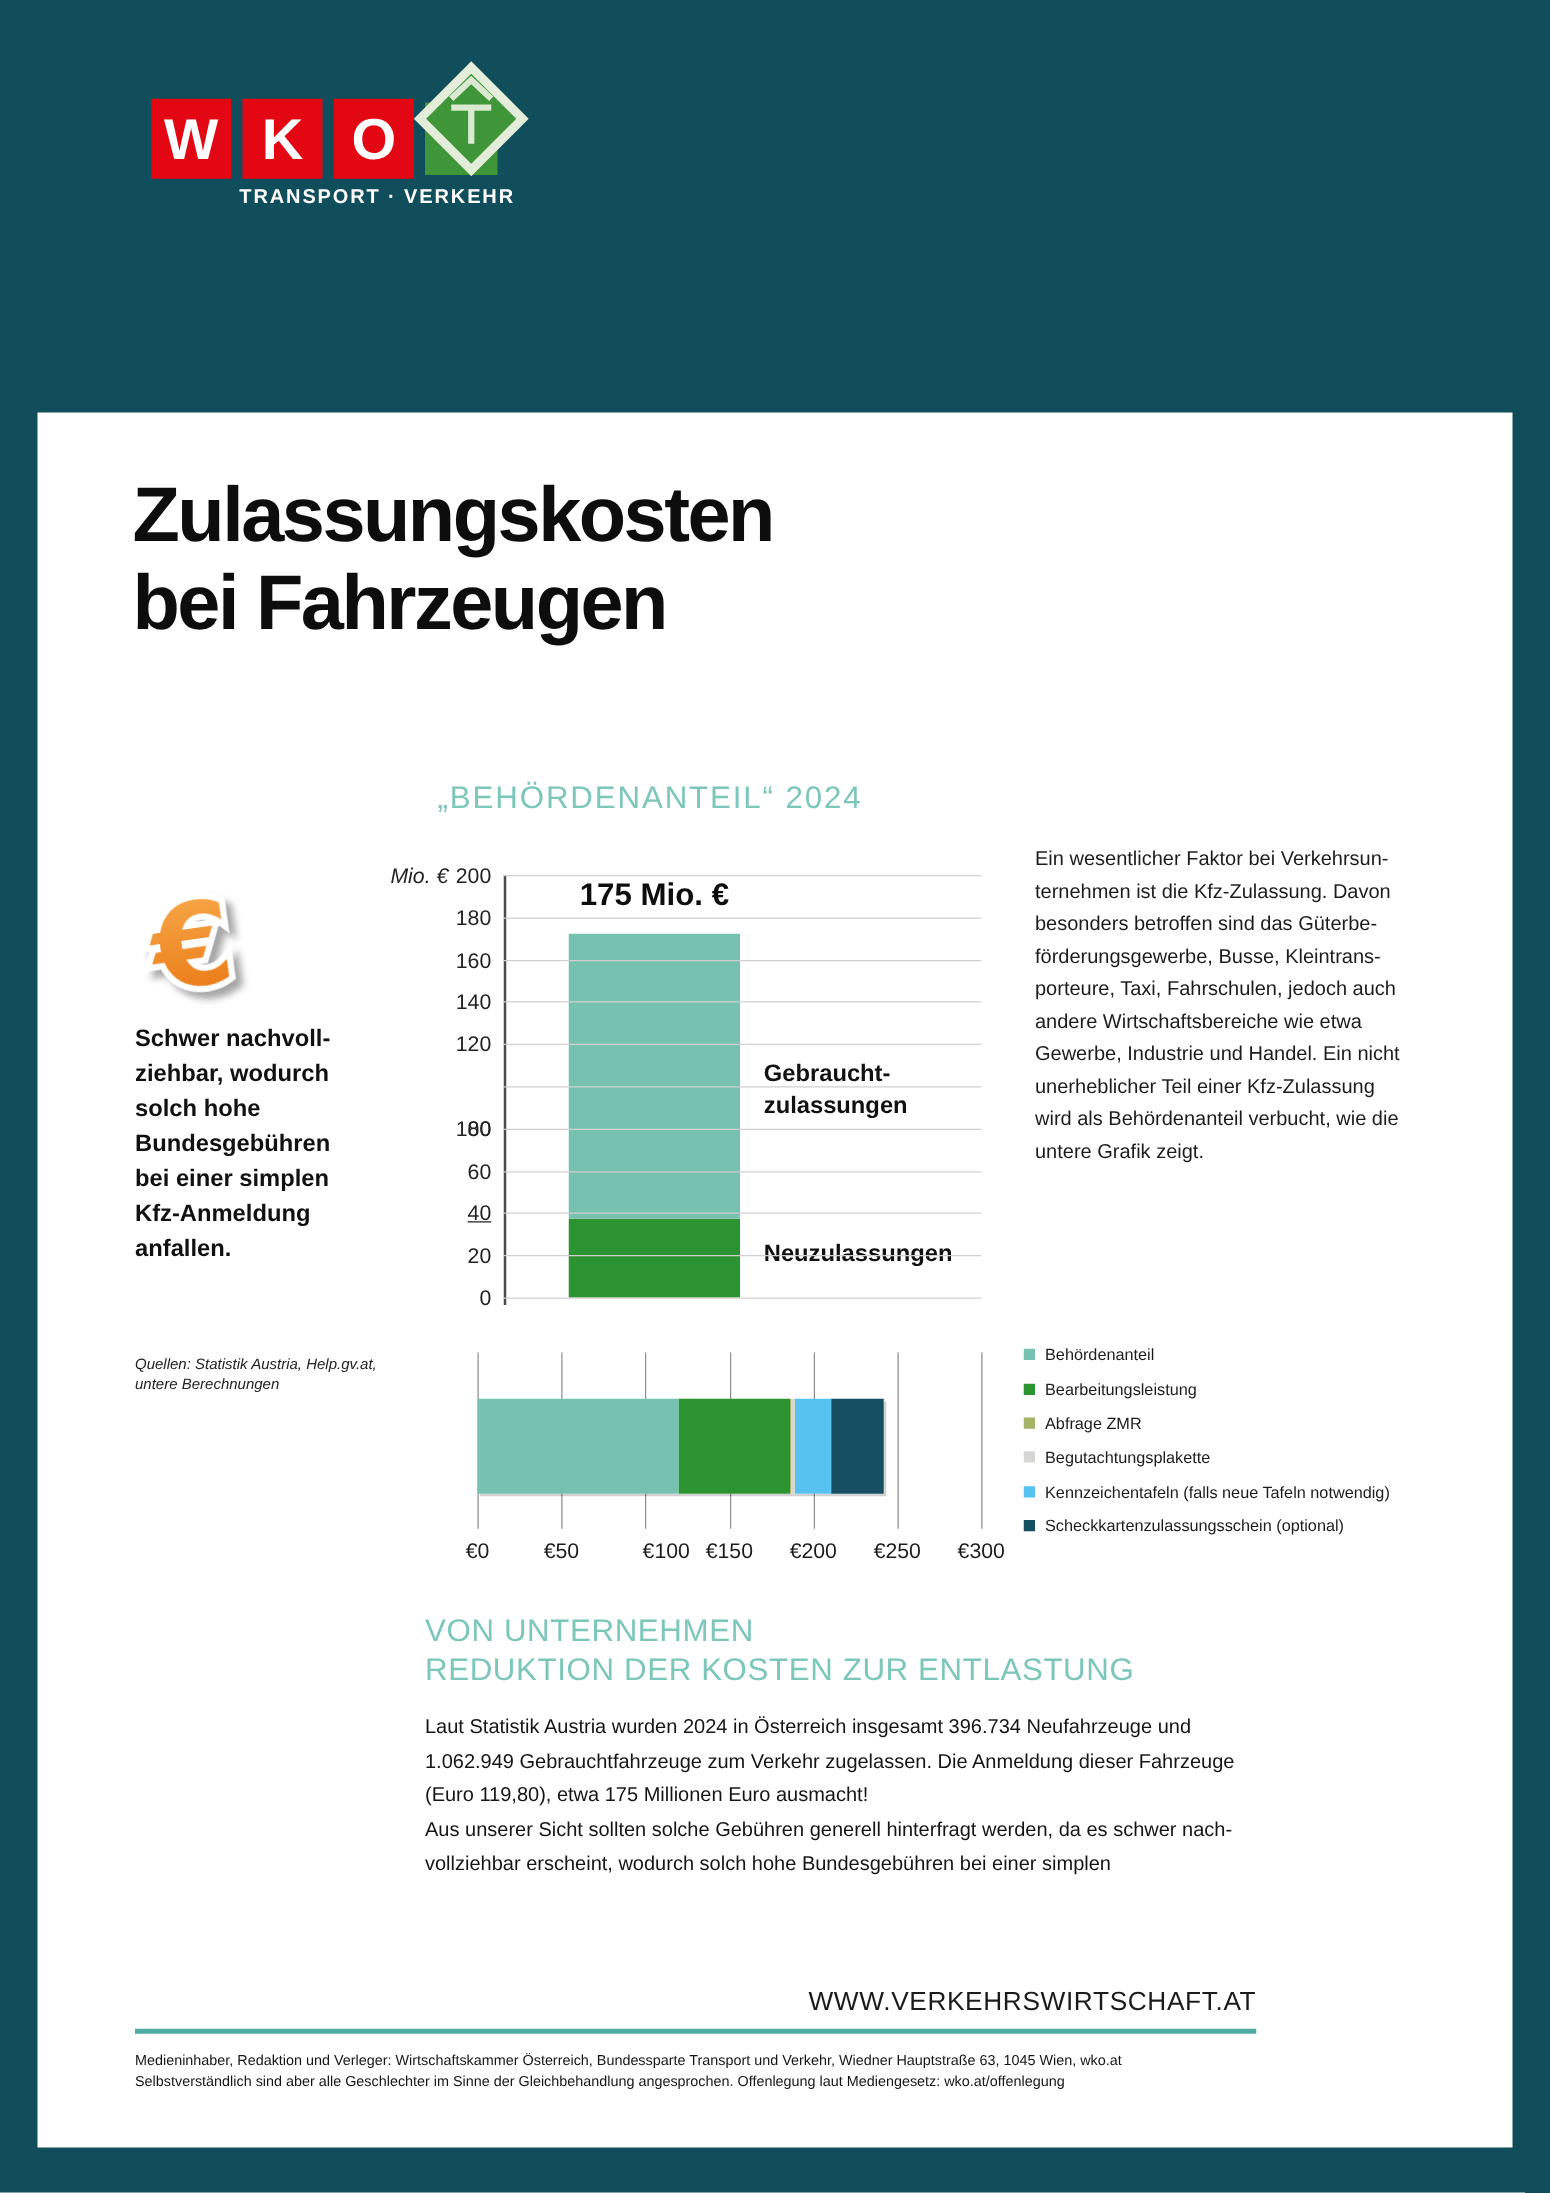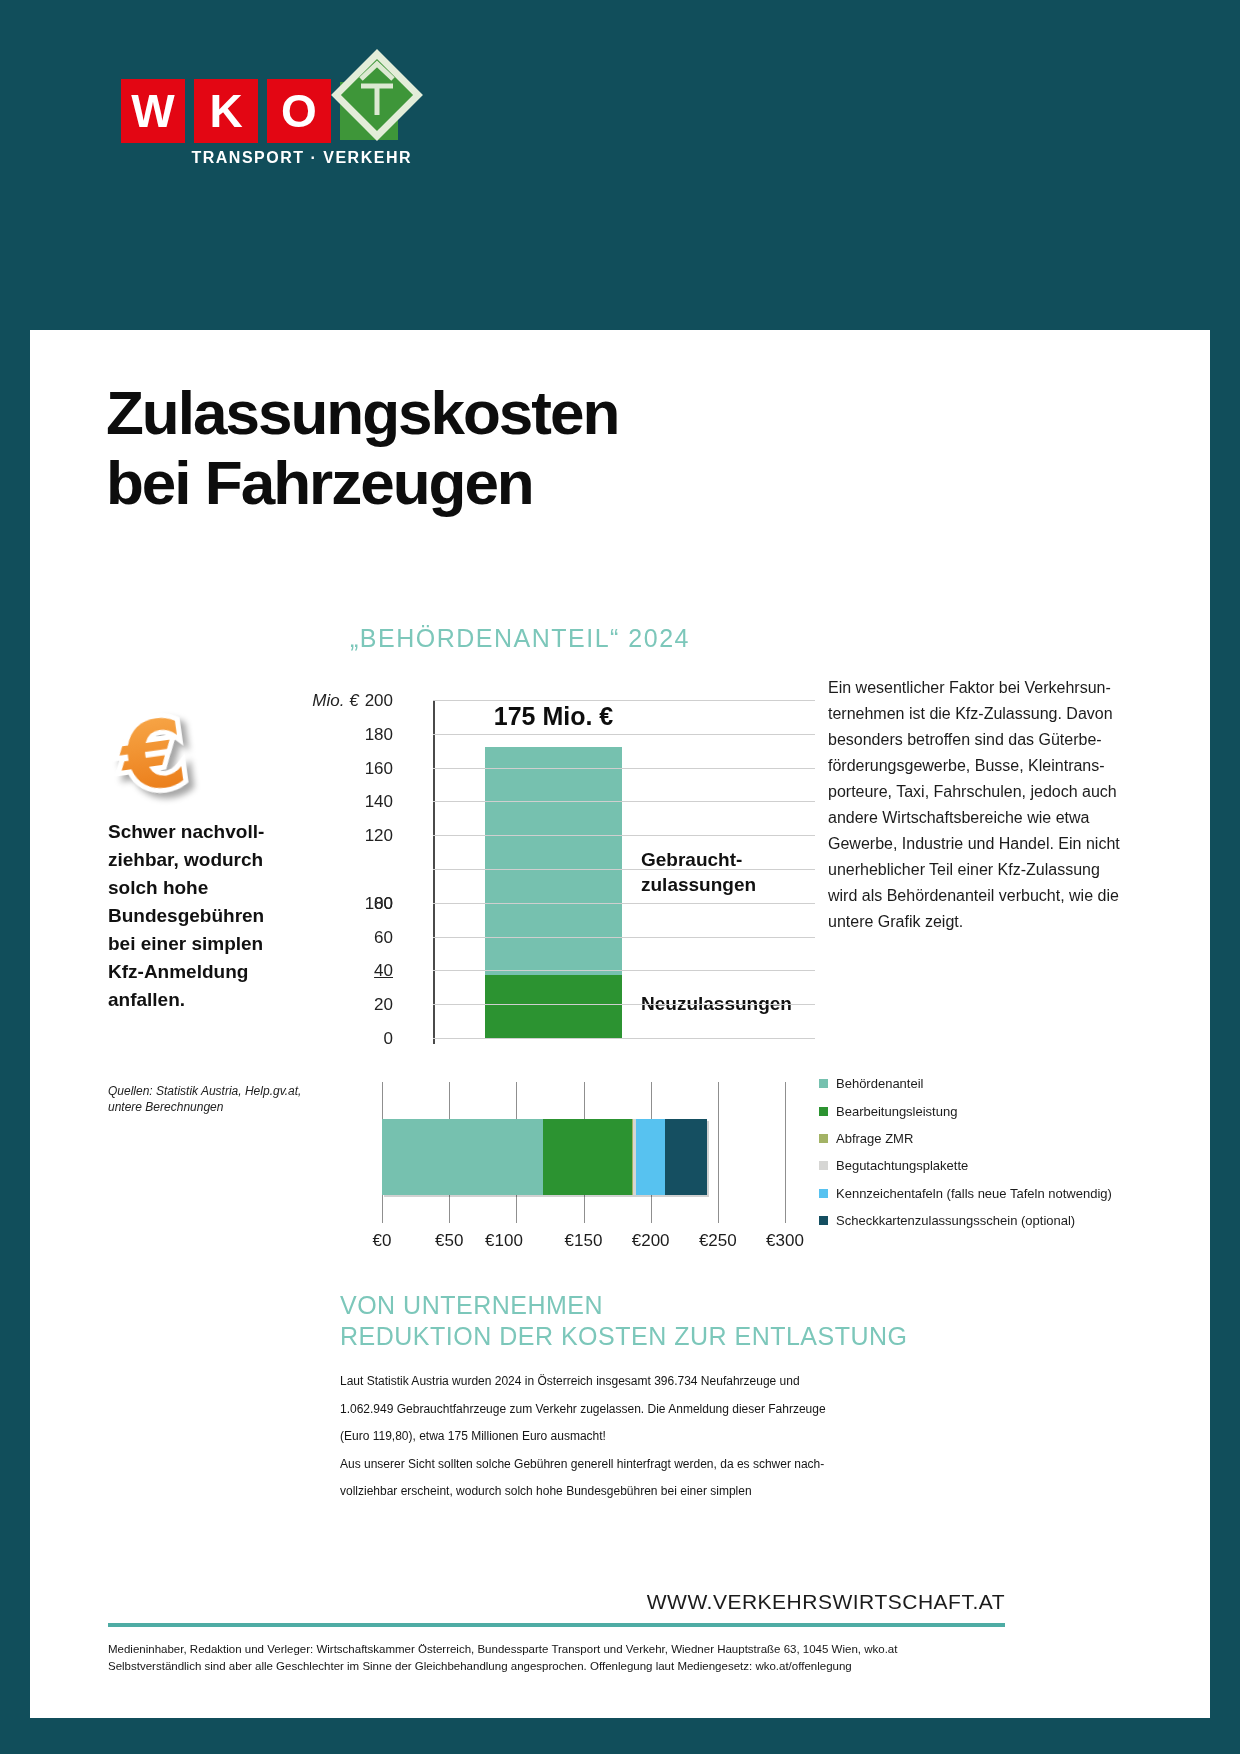--- a/index.html
+++ b/index.html
@@ -19,21 +19,21 @@
   .subtitle{position:absolute;left:300px;top:294px;width:380px;text-align:center;
             font-size:25px;letter-spacing:1.5px;color:#7CC7BA;font-weight:400;white-space:nowrap;}
   .statement{position:absolute;left:78px;top:488px;font-size:19px;line-height:28px;font-weight:700;color:#111;}
   .statement div{white-space:nowrap;}
   .intro{position:absolute;left:798px;top:345px;font-size:16px;line-height:26px;color:#1c1c1c;}
   .intro div{white-space:nowrap;}
   
   .col-axis{position:absolute;left:265px;top:370px;width:98px;height:352px;}
   .ytick{position:absolute;right:0;width:100%;text-align:right;font-size:17px;color:#222;white-space:nowrap;}
   .unit{font-style:italic;margin-right:6px;}
-  .col-plot{position:absolute;left:373px;top:370px;width:382px;height:338px;margin-left:30px;}
+  .col-plot{position:absolute;left:373px;top:370px;width:382px;height:338px;}
   .hgrid{position:absolute;left:0;width:100%;height:1px;background:#CFCFCF;}
   .col-axisline{position:absolute;left:0;top:0;width:2px;height:344px;background:#4a4a4a;}
   .col-bar{position:absolute;left:52px;bottom:0;width:137px;height:100%;}
   .colseg{position:absolute;left:0;width:100%;}
   .col-title{position:absolute;left:52px;top:2px;width:137px;text-align:center;font-size:25px;
              font-weight:700;white-space:nowrap;color:#0d0d0d;}
   .col-lab{position:absolute;left:205px;font-size:19px;font-weight:700;line-height:25px;color:#111;
            background:#fff;padding:1px 3px;white-space:nowrap;}
   
   .row-plot{position:absolute;left:352px;top:752px;width:403px;height:200px;}
@@ -45,21 +45,21 @@
   
   .legend{position:absolute;left:789px;top:740px;}
   .legend-row{display:flex;align-items:center;height:27.4px;}
   .legend-swatch{width:9px;height:9px;margin-right:8px;flex:0 0 auto;}
   .legend-label{font-size:13px;color:#1c1c1c;white-space:nowrap;}
   
   .sources{position:absolute;left:78px;top:753px;font-size:12px;font-style:italic;line-height:16px;color:#222;}
   .section-heading{position:absolute;left:310px;top:960px;font-size:25px;line-height:31px;
                    letter-spacing:0.5px;color:#7CC7BA;font-weight:400;}
   .section-heading div{white-space:nowrap;}
-  .body-copy{position:absolute;left:310px;top:1038px;font-size:12px;line-height:27.5px;color:#151515;}
+  .body-copy{position:absolute;left:310px;top:1038px;font-size:16px;line-height:27.5px;color:#151515;}
   .body-copy div{white-space:nowrap;}
   .website{position:absolute;left:380px;top:1260px;width:595px;text-align:right;font-size:21px;
            color:#1b1b1b;letter-spacing:0.5px;white-space:nowrap;}
   .rule{position:absolute;left:78px;top:1293px;width:897px;height:4px;background:#4EACA4;}
   .fineprint{position:absolute;left:78px;top:1311px;font-size:11.5px;line-height:17px;color:#151515;}
   .fineprint div{white-space:nowrap;}
 </style>
 </head>
 <body>
 
@@ -172,21 +172,21 @@
     <div>untere Berechnungen</div>
   </div>
 
   <div class="row-plot">
     <div class="row-bar"><div class="rowseg" style="width: 160.931px; background: rgb(118, 193, 175);"></div><div class="rowseg" style="width: 88.66px; background: rgb(44, 147, 49);"></div><div class="rowseg" style="width: 1.88067px; background: rgb(163, 179, 101);"></div><div class="rowseg" style="width: 2.14933px; background: rgb(214, 214, 212);"></div><div class="rowseg" style="width: 29.5533px; background: rgb(87, 194, 240);"></div><div class="rowseg" style="width: 41.6433px; background: rgb(21, 79, 97);"></div></div>
   <div class="vgrid" style="left: 0px;"></div>
       <div class="xtick" style="left: -40px;">€0</div>
       <div class="vgrid" style="left: 67.1667px;"></div>
       <div class="xtick" style="left: 27.1667px;">€50</div>
       <div class="vgrid" style="left: 134.333px;"></div>
-      <div class="xtick" style="left: 82px;">€100</div>
+      <div class="xtick" style="left: 111px;">€100</div>
       <div class="vgrid" style="left: 201.5px;"></div>
       <div class="xtick" style="left: 161.5px;">€150</div>
       <div class="vgrid" style="left: 268.667px;"></div>
       <div class="xtick" style="left: 228.667px;">€200</div>
       <div class="vgrid" style="left: 335.833px;"></div>
       <div class="xtick" style="left: 295.833px;">€250</div>
       <div class="vgrid" style="left: 403px;"></div>
       <div class="xtick" style="left: 363px;">€300</div>
     </div>
   <div class="legend">

